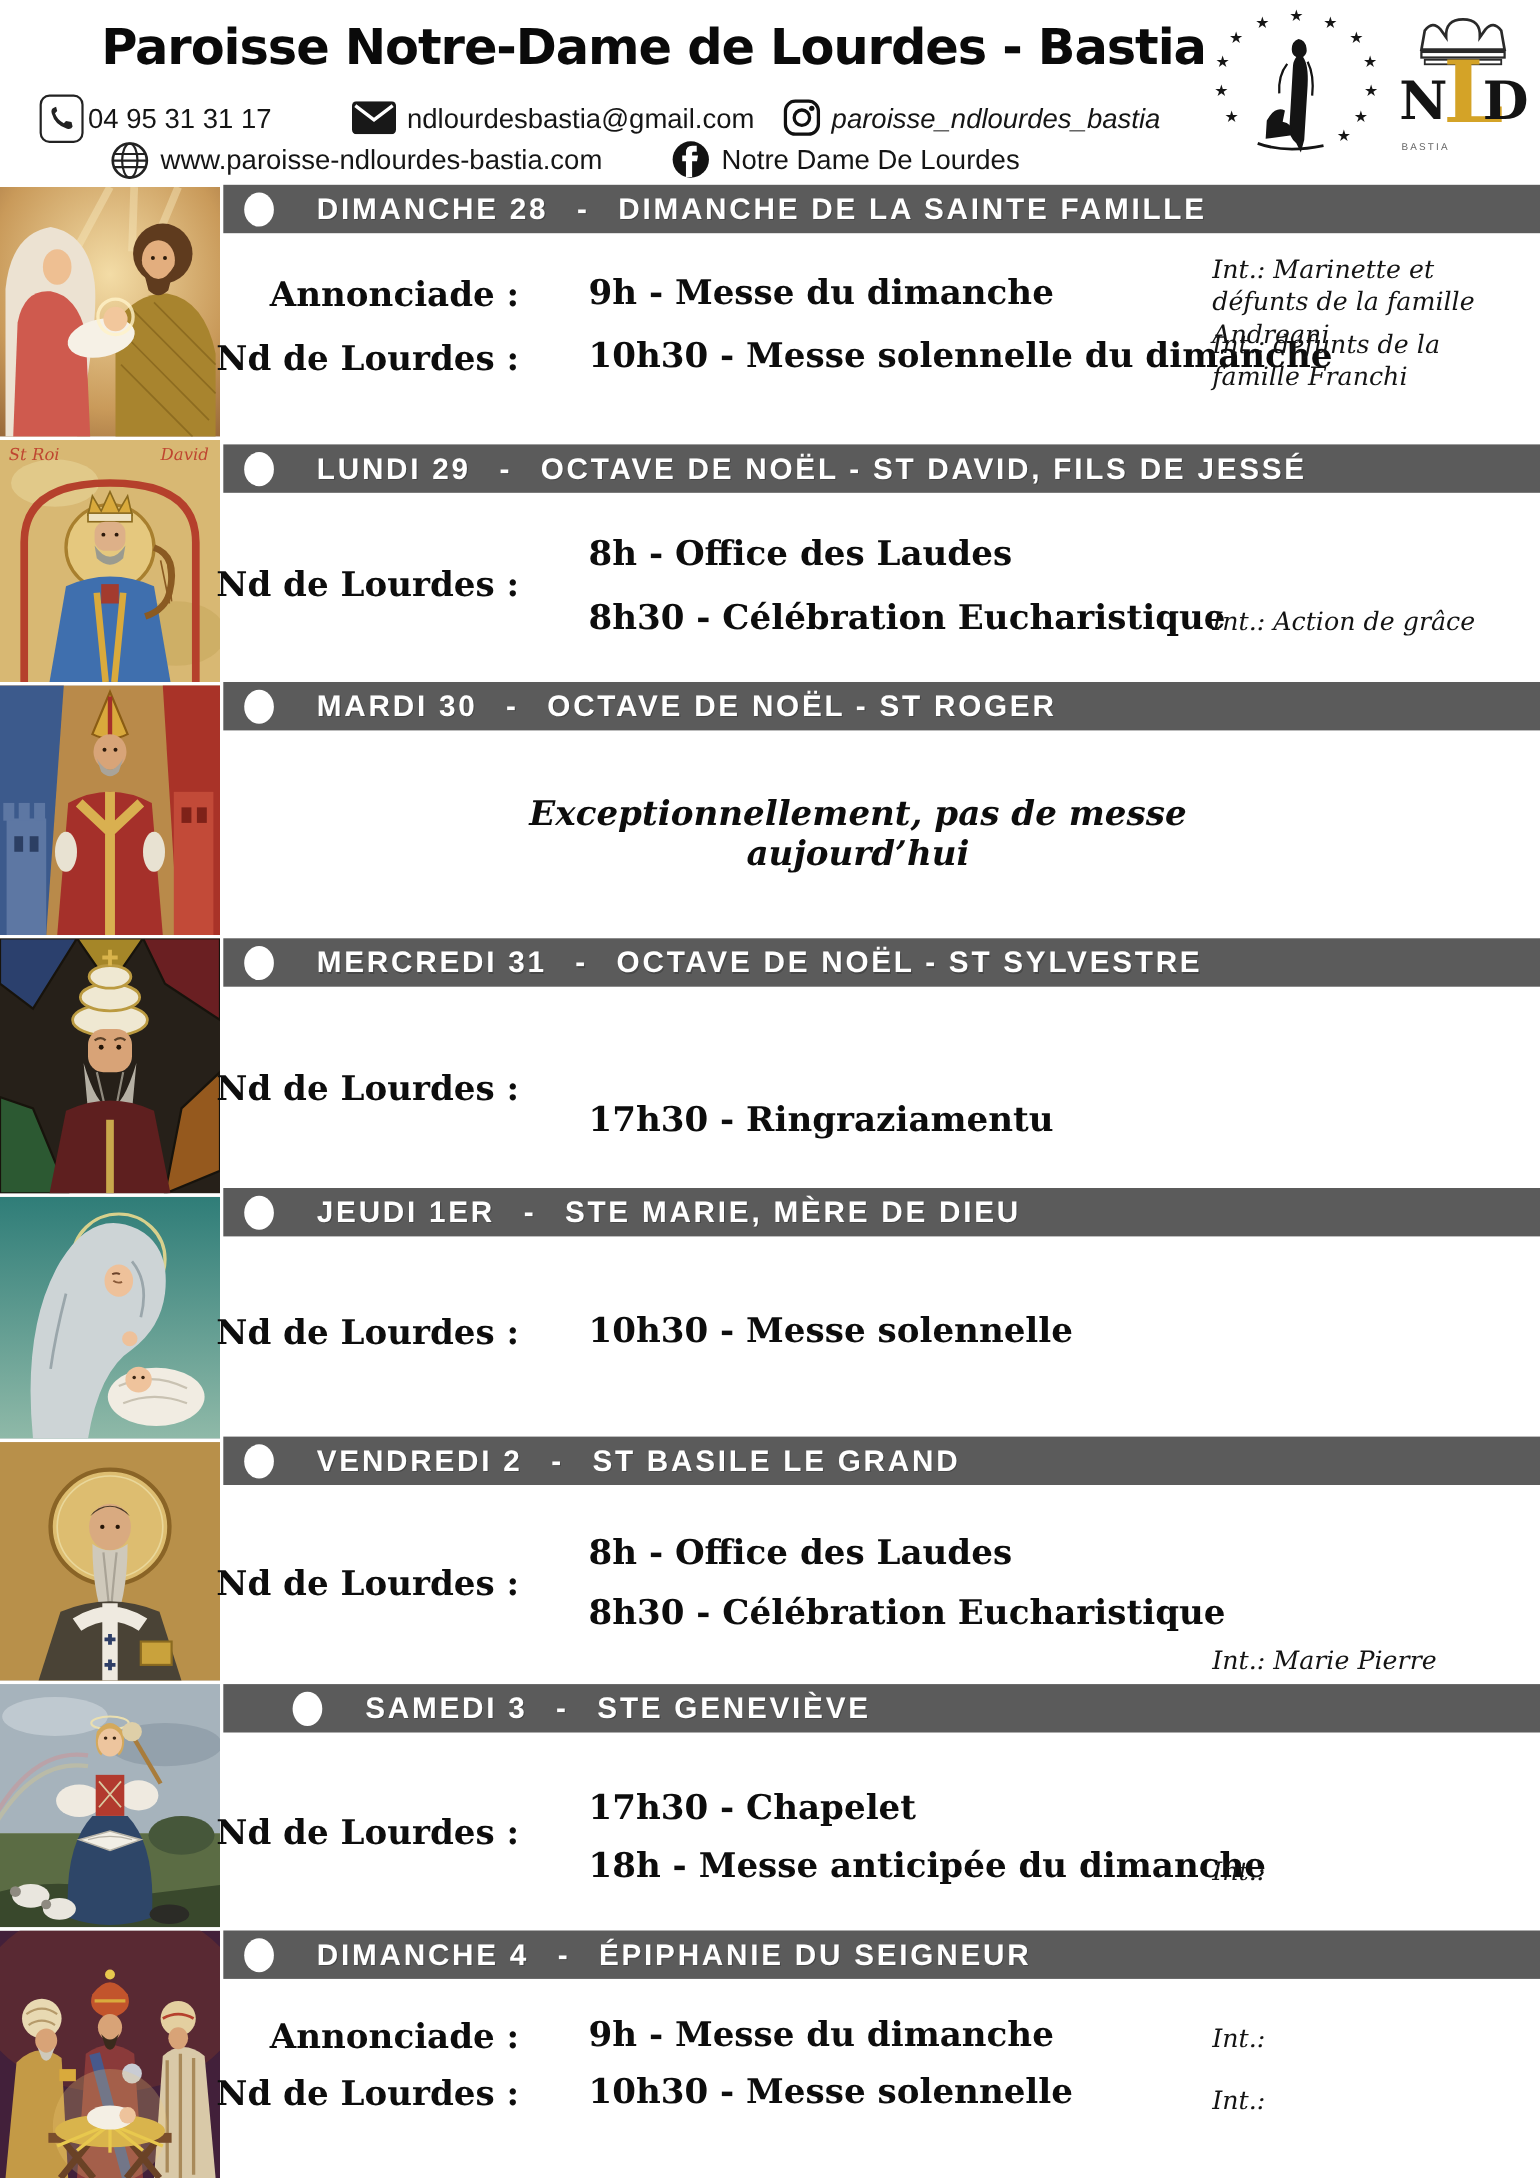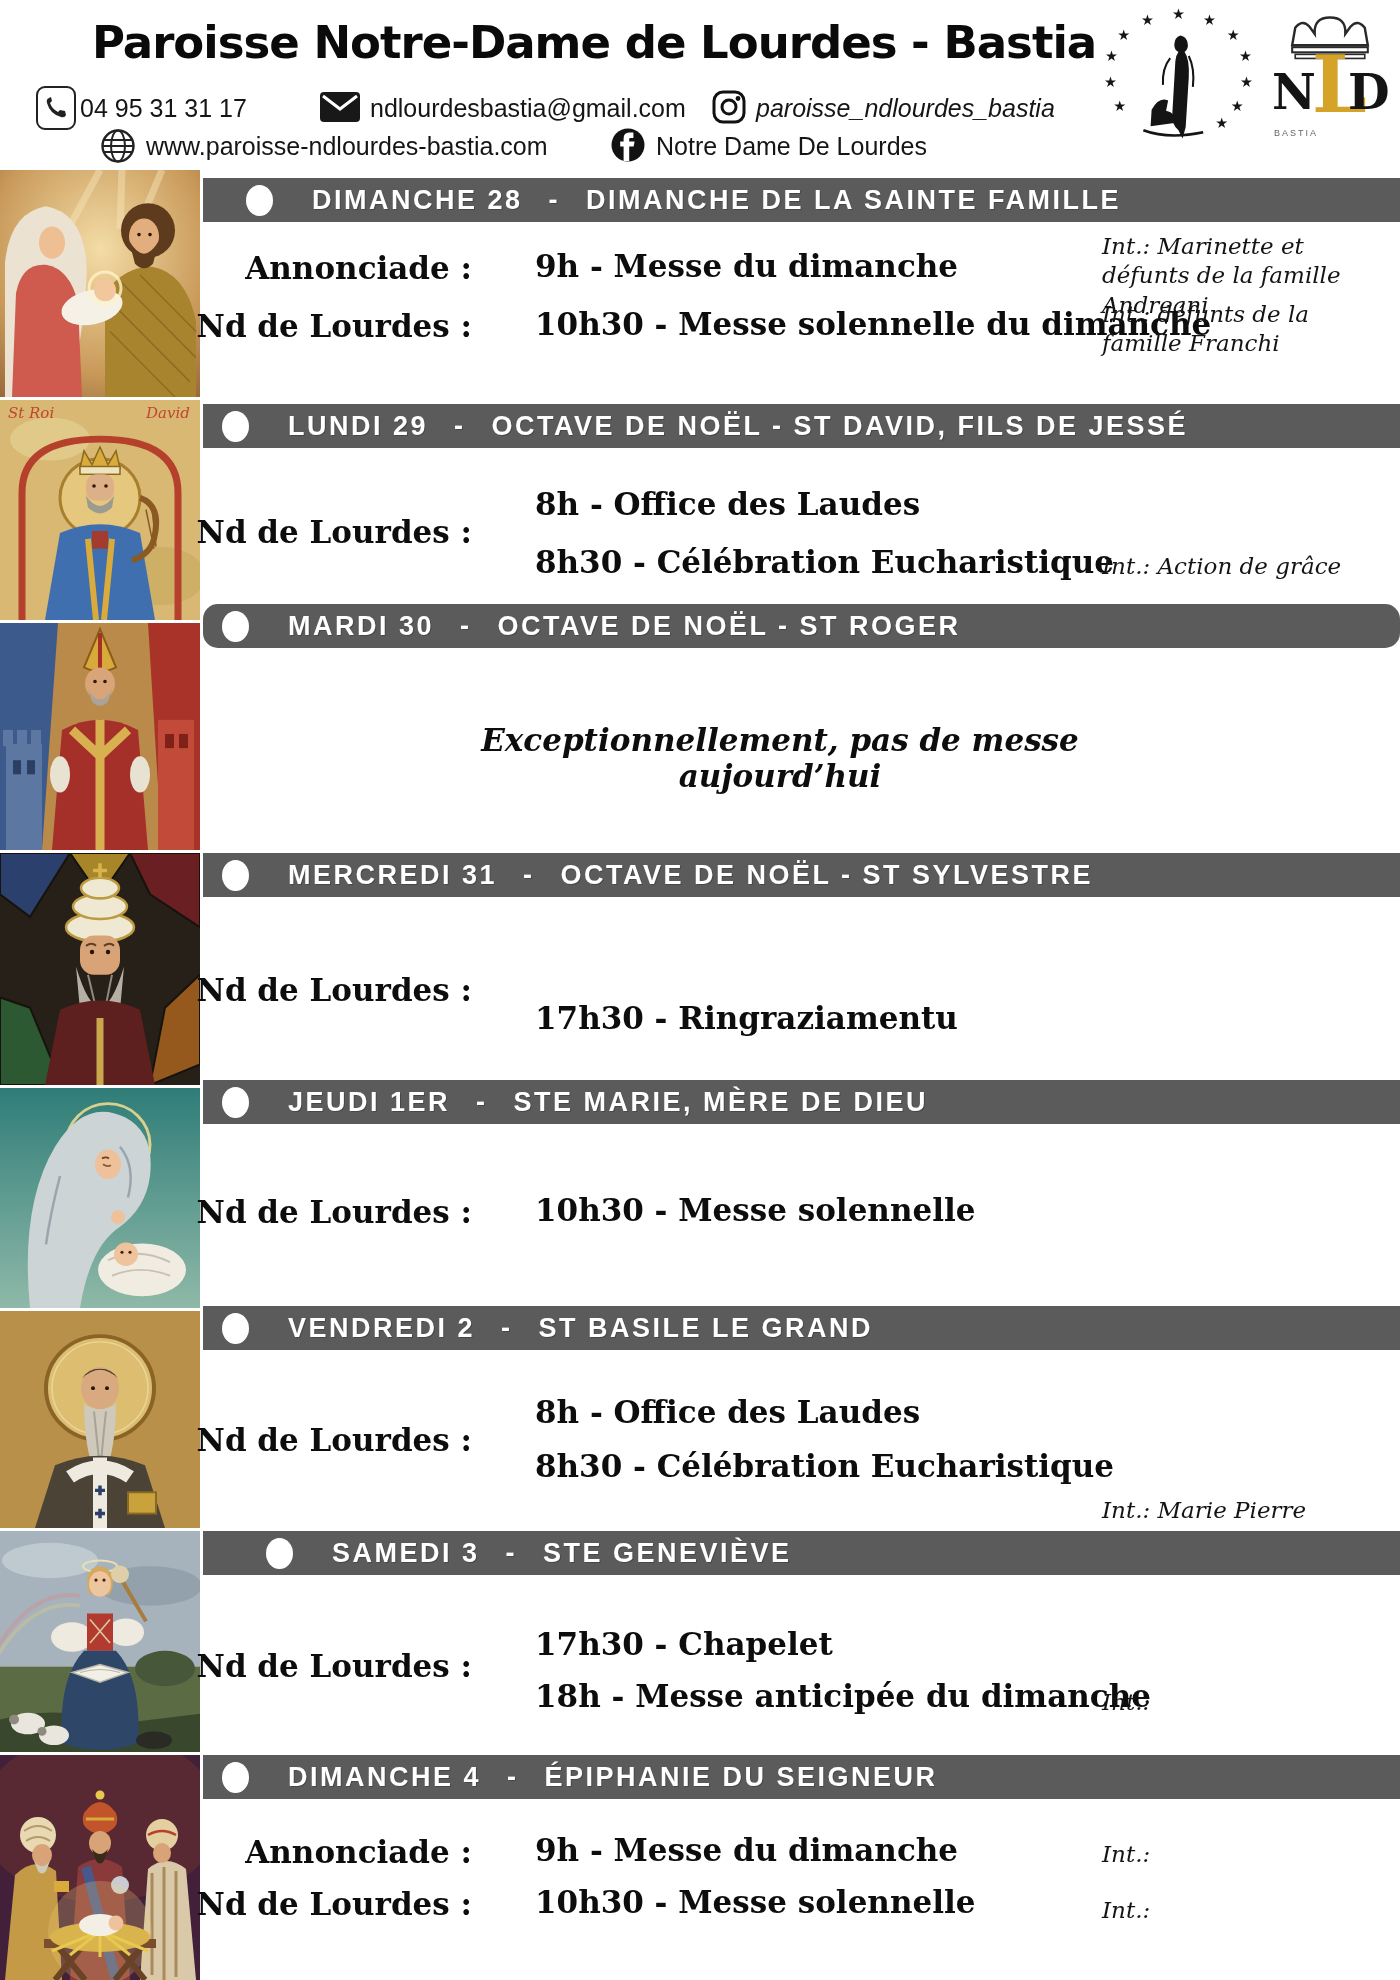--- a/index.html
+++ b/index.html
@@ -337,21 +337,21 @@
           <line x1="100" y1="176" x2="148" y2="196"></line>
         </g>
       <ellipse cx="100" cy="170" rx="21" ry="11" fill="#f4efe4"></ellipse>
       <circle cx="116" cy="168" r="7.5" fill="#eec39c"></circle>
     </svg>
   </div>
 
   <span class="abs imglabel" style="left:8px;top:404px;">St Roi</span>
   <span class="abs imglabel" style="left:146px;top:404px;">David</span>
 
-  <div class="abs banner" style="top:178px;padding-left:24px;">
+  <div class="abs banner" style="top:168px;">
     <span class="bullet"></span>
     <span class="bday">DIMANCHE 28</span>
     <span class="bdash">-</span>
     <span class="bfeast">DIMANCHE DE LA SAINTE FAMILLE</span>
   </div>
   <div class="abs place" style="top:250px;">Annonciade :</div>
   <div class="abs event" style="top:248px;">9h - Messe du dimanche</div>
   <div class="abs intent" style="top:232px;width:295px;">Int.: Marinette et défunts de la famille Andreani</div>
   <div class="abs place" style="top:308px;">Nd de Lourdes :</div>
   <div class="abs event" style="top:306px;">10h30 - Messe solennelle du dimanche</div>
@@ -361,21 +361,21 @@
     <span class="bullet"></span>
     <span class="bday">LUNDI 29</span>
     <span class="bdash">-</span>
     <span class="bfeast">OCTAVE DE NOËL - ST DAVID, FILS DE JESSÉ</span>
   </div>
   <div class="abs event" style="top:486px;">8h - Office des Laudes</div>
   <div class="abs place" style="top:514px;">Nd de Lourdes :</div>
   <div class="abs event" style="top:544px;">8h30 - Célébration Eucharistique</div>
   <div class="abs intent" style="top:552px;white-space:nowrap;">Int.: Action de grâce</div>
 
-  <div class="abs banner" style="top:604px;border-radius:15px;">
+  <div class="abs banner" style="top:620px;">
     <span class="bullet"></span>
     <span class="bday">MARDI 30</span>
     <span class="bdash">-</span>
     <span class="bfeast">OCTAVE DE NOËL - ST ROGER</span>
   </div>
   <div class="abs notice" style="top:722px;">Exceptionnellement, pas de messe aujourd’hui</div>
 
   <div class="abs banner" style="top:853px;">
     <span class="bullet"></span>
     <span class="bday">MERCREDI 31</span>

